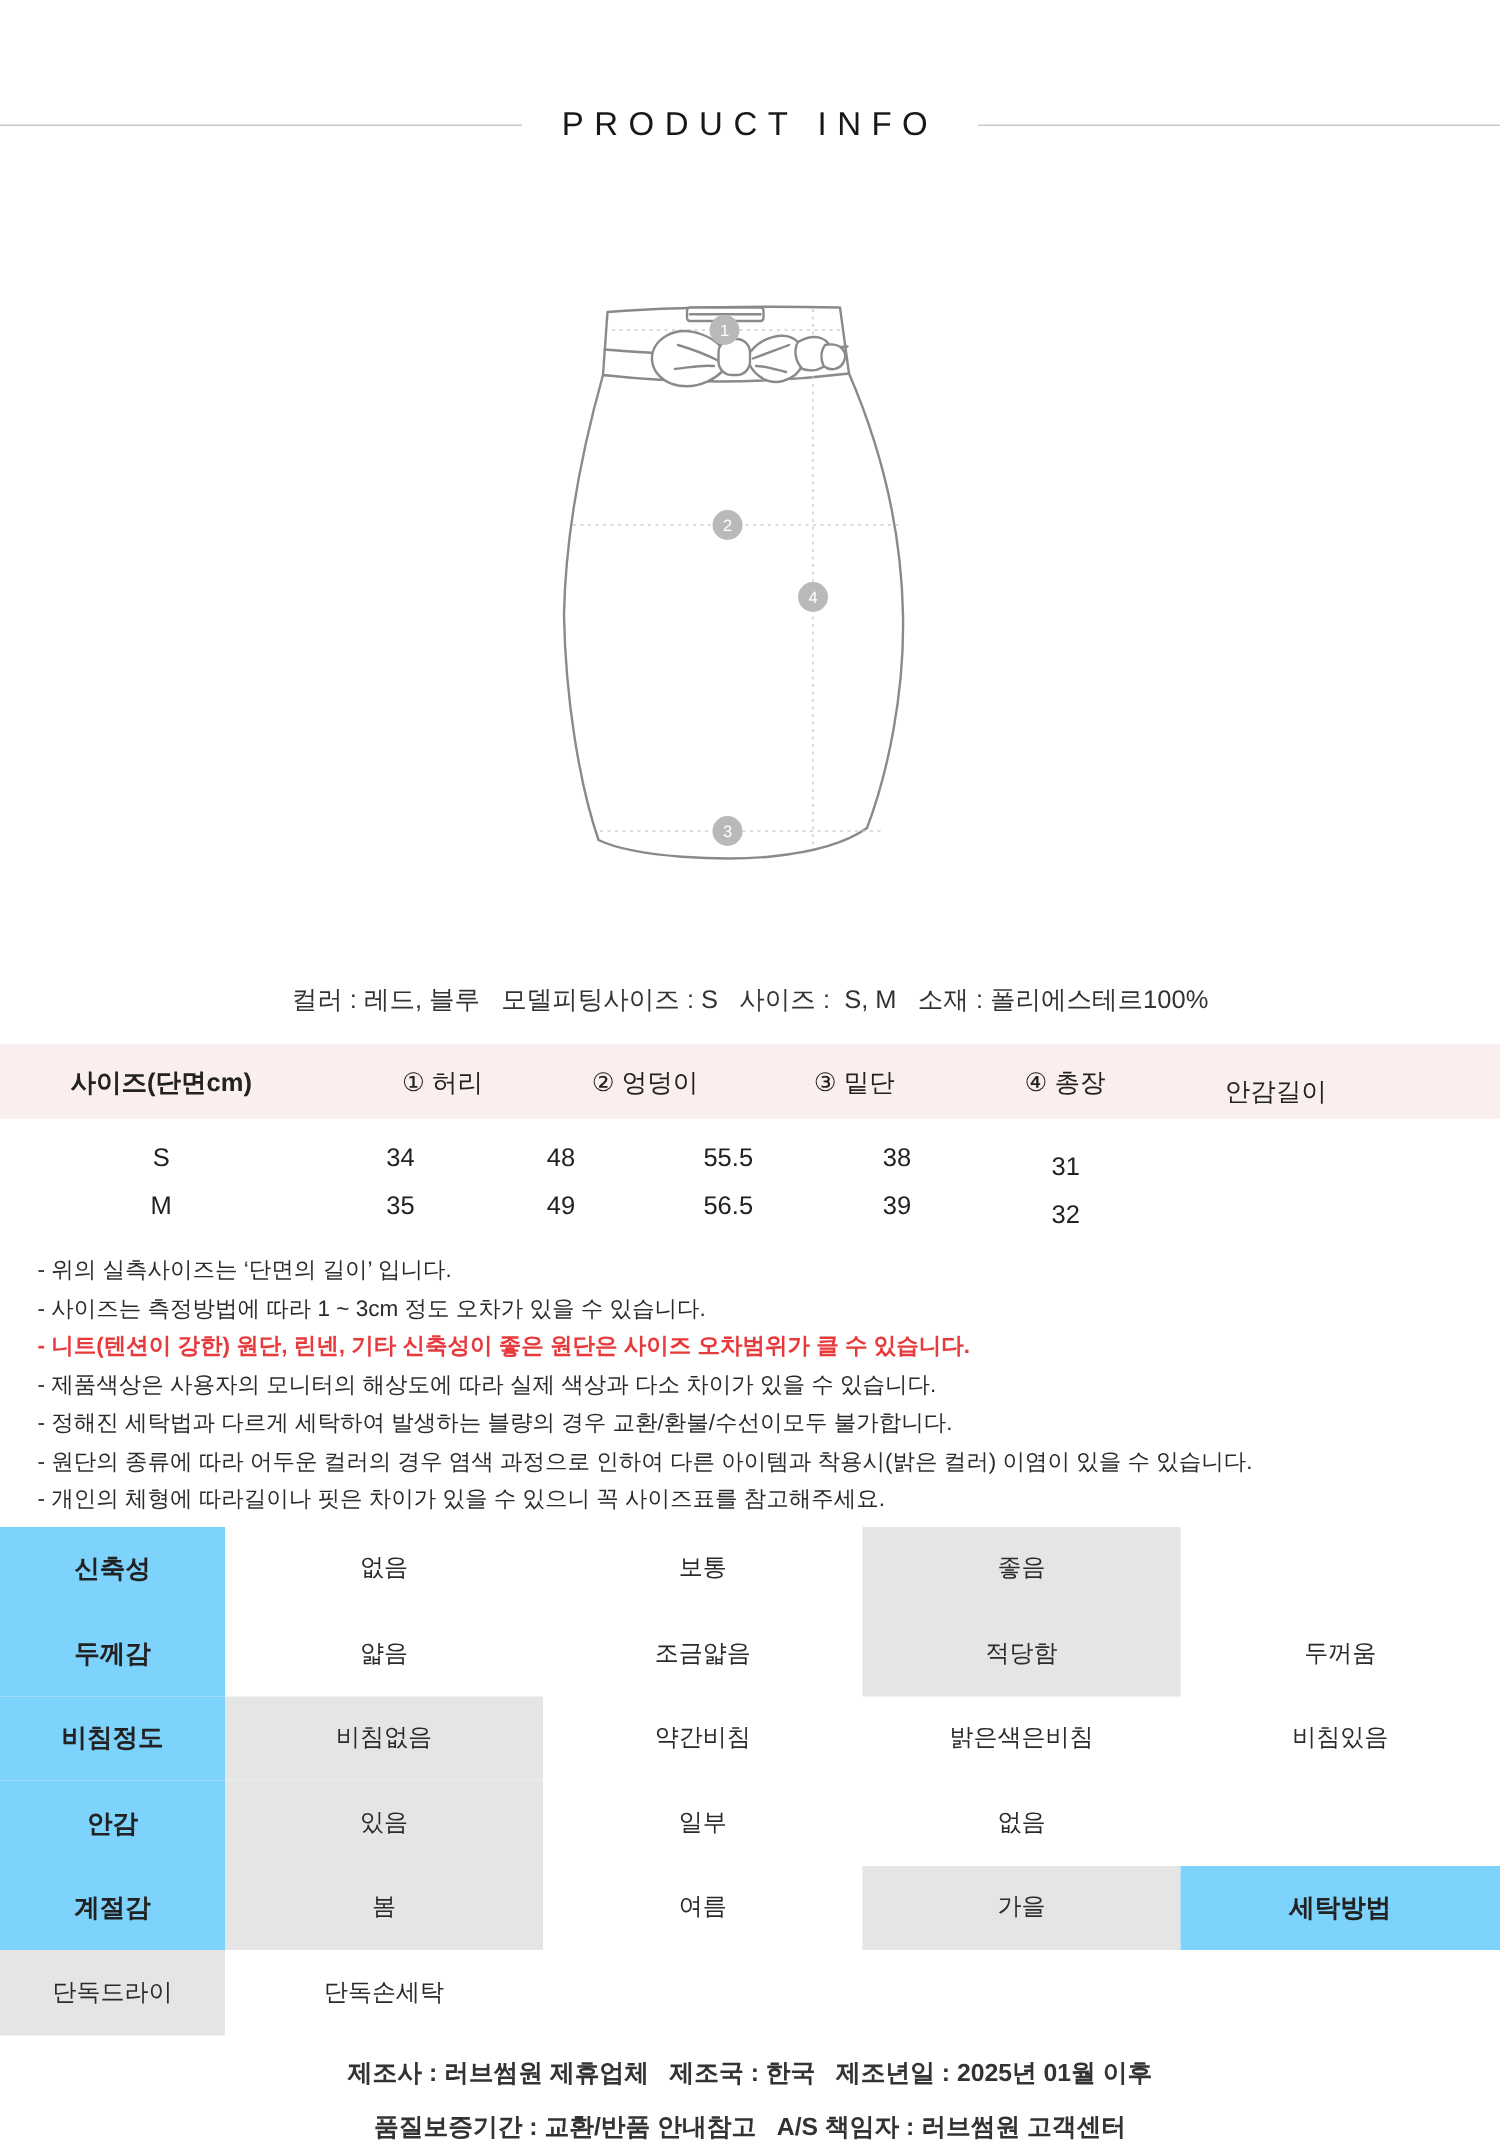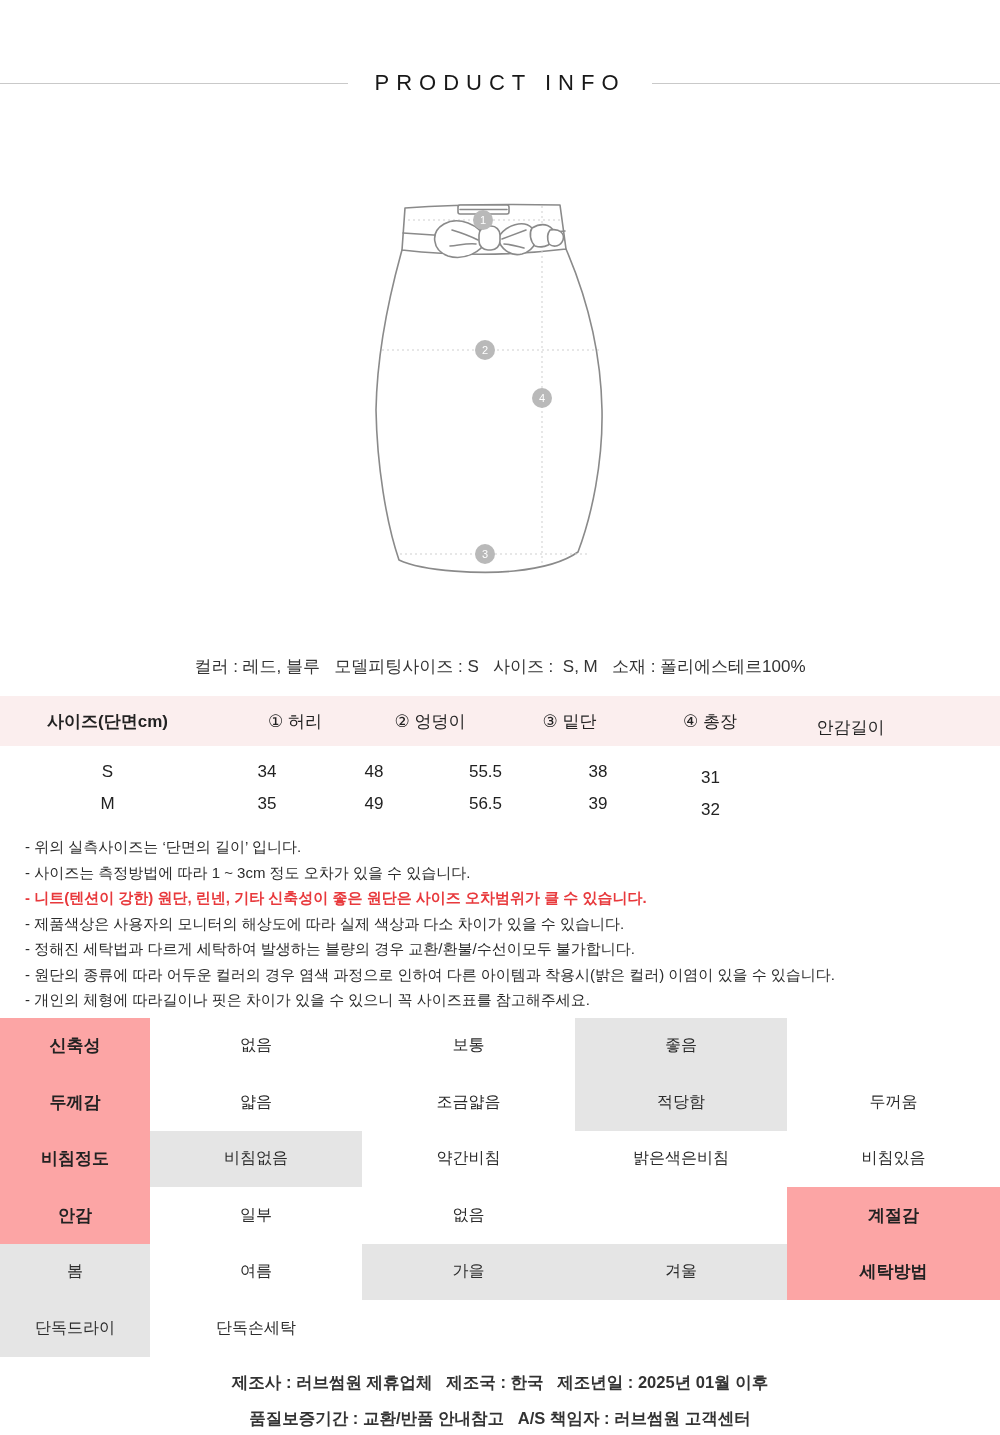--- a/index.html
+++ b/index.html
@@ -43,21 +43,21 @@
   
   .props{margin-top:5px;display:grid;grid-template-columns:150px 212px 213px 212px 213px;}
   .p-label{height:56.5px;display:flex;align-items:center;justify-content:center;font-size:17px;font-weight:700;color:#222;}
   .p-cell{height:56.5px;display:flex;align-items:center;justify-content:center;font-size:16px;color:#2b2b2b;}
 
   
   .footer-line{ text-align:center;font-size:16.5px;font-weight:600;color:#333;white-space:pre;}
   .footer-line.l1{margin-top:14px;line-height:22px;}
   .footer-line.l2{margin-top:14px;line-height:22px;}
 </style>
-<style>.p-label{background:#fca5a5;}.p-cell.hl{background:#e5e5e5;}.size-header{background:#fbeeee !important;}.note-line.red{color:#e8393c;}</style></head>
+<style>.p-label{background:#7dd3fc;}.p-cell.hl{background:#e5e5e5;}.size-header{background:#fbeeee !important;}.note-line.red{color:#e8393c;}</style></head>
 <body>
 
 <div class="title-row">
   <div class="title-line"></div>
   <div class="title-text">PRODUCT INFO</div>
   <div class="title-line"></div>
 </div>
 
 <div class="diagram-wrap">
   <svg width="252" height="385" viewBox="0 0 252 385">
@@ -152,29 +152,29 @@
   <div class="p-cell hl">적당함</div>
   <div class="p-cell">두꺼움</div>
 
   <div class="p-label">비침정도</div>
   <div class="p-cell hl">비침없음</div>
   <div class="p-cell">약간비침</div>
   <div class="p-cell">밝은색은비침</div>
   <div class="p-cell">비침있음</div>
 
   <div class="p-label">안감</div>
+  <div class="p-cell hl">있음</div>
   <div class="p-cell">일부</div>
   <div class="p-cell">없음</div>
   <div class="p-cell"></div>
 
   <div class="p-label">계절감</div>
   <div class="p-cell hl">봄</div>
   <div class="p-cell">여름</div>
   <div class="p-cell hl">가을</div>
-  <div class="p-cell hl">겨울</div>
 
   <div class="p-label">세탁방법</div>
   <div class="p-cell hl">단독드라이</div>
   <div class="p-cell">단독손세탁</div>
   <div class="p-cell"></div>
   <div class="p-cell"></div>
 </div>
 
 <div class="footer-line l1">제조사 : 러브썸원 제휴업체   제조국 : 한국   제조년일 : 2025년 01월 이후</div>
 <div class="footer-line l2">품질보증기간 : 교환/반품 안내참고   A/S 책임자 : 러브썸원 고객센터</div>

